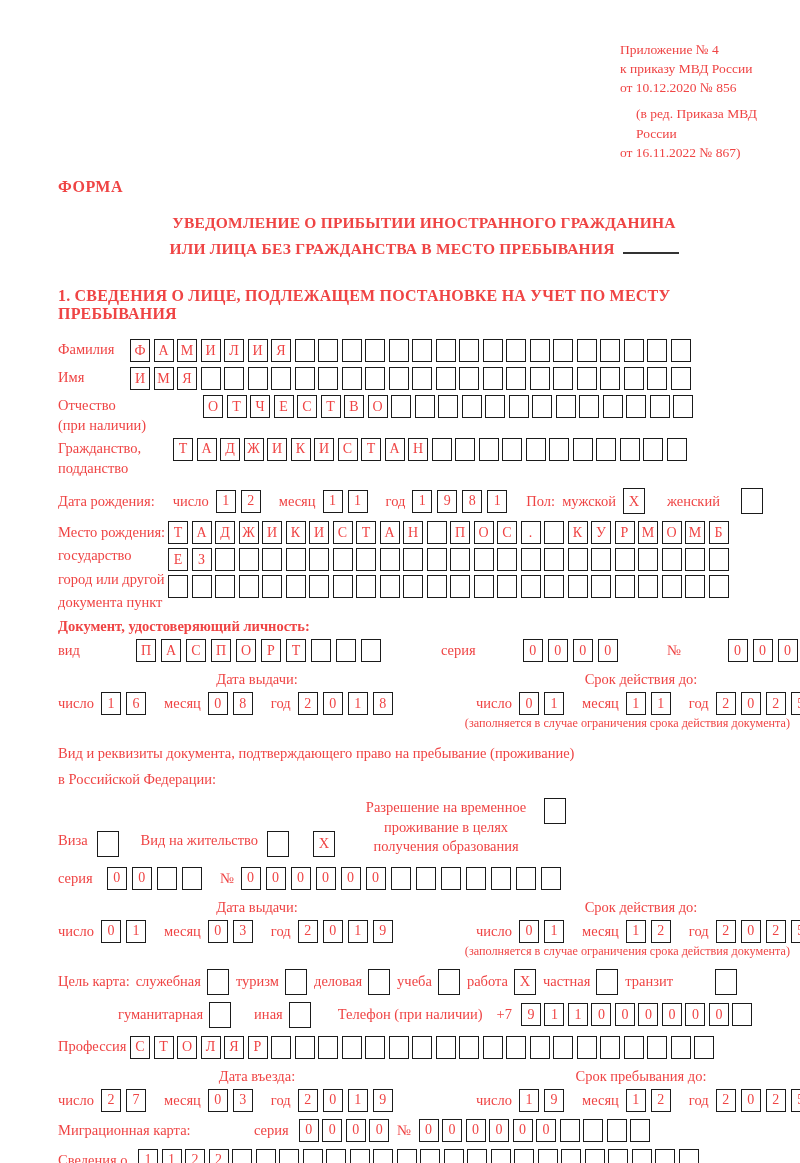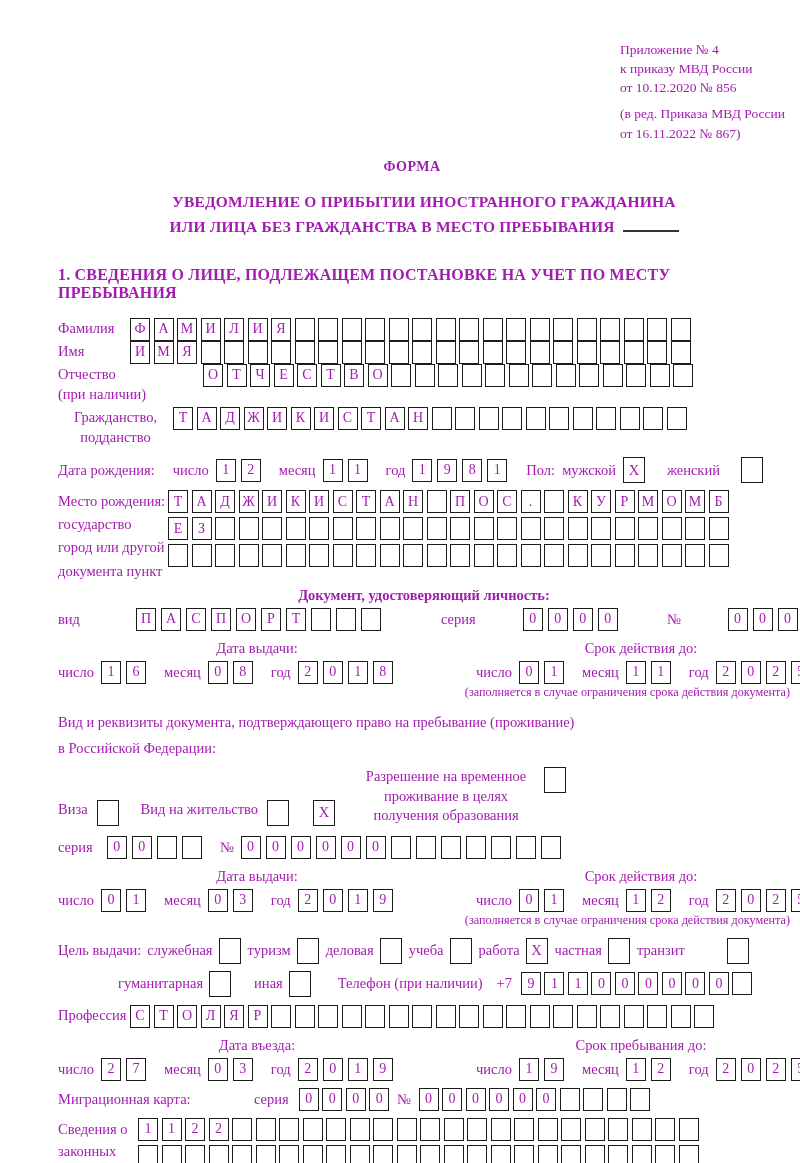--- a/index.html
+++ b/index.html
@@ -1,30 +1,30 @@
 <!DOCTYPE html>
 <html><head>
 <meta charset="utf-8">
 <style>
   html,body{margin:0;padding:0;background:#fff;}
   .page{
-    width:800px;height:1163px;background:#fff;color:#a21caf;
+    width:800px;height:1163px;background:#fff;color:#ef4444;
     font-family:"Liberation Serif","DejaVu Serif",serif;font-size:14.5px;
     box-sizing:border-box;padding:40px 10px 0 58px;position:relative;overflow:hidden;
   }
   
   .ref{margin-left:562px;font-size:13.5px;line-height:1.42;}
-  .ref .gap{margin-top:7px;}
-  .forma{text-align:center;padding-right:24px;font-weight:bold;font-size:14px;margin-top:16px;letter-spacing:.5px;}
+  .ref .gap{margin-top:7px;margin-left:16px;}
+  .forma{text-align:left;padding-right:24px;font-weight:bold;font-size:16px;margin-top:16px;letter-spacing:.5px;}
   .title{text-align:center;font-weight:bold;font-size:15.5px;line-height:1.65;margin-top:14px;letter-spacing:.2px;}
   .blank{display:inline-block;width:56px;border-bottom:2.5px solid #333;height:13px;margin-left:8px;}
   .sec1{font-weight:bold;font-size:16px;margin-top:26px;letter-spacing:.2px;}
 
   
-  .frow{display:flex;align-items:flex-start;}
+  .frow{display:flex;align-items:flex-start;margin-top:5px;}
   .flabel{flex:none;line-height:1.4;}
   .flabel .l2{display:block;}
   .boxes{display:flex;flex:none;}
   .cell{
     flex:none;width:18px;height:21px;border:1.5px solid #1b1b1b;margin-right:3.5px;
     display:flex;align-items:center;justify-content:center;font-size:14px;box-sizing:content-box;
   }
   .stack > .boxes{margin-bottom:4px;}
   .cbox{
     flex:none;width:20px;height:24px;border:1.5px solid #1b1b1b;display:inline-flex;
@@ -171,21 +171,21 @@
         <span class="cell"></span>
         <span class="cell"></span>
         <span class="cell"></span>
         <span class="cell"></span>
         <span class="cell"></span>
         <span class="cell"></span>
         <span class="cell"></span>
       </div>
   </div>
 
-  <div class="frow" style="margin-top:2px;text-align:center;">
+  <div class="frow" style="margin-top:2px;">
     <div class="flabel" style="width:115px;">
       <span>Гражданство,</span>
       <span class="l2">подданство</span>
     </div>
     <div class="boxes">
         <span class="cell">Т</span>
         <span class="cell">А</span>
         <span class="cell">Д</span>
         <span class="cell">Ж</span>
         <span class="cell">И</span>
@@ -317,21 +317,21 @@
           <span class="cell"></span>
           <span class="cell"></span>
           <span class="cell"></span>
           <span class="cell"></span>
           <span class="cell"></span>
           <span class="cell"></span>
         </div>
     </div>
   </div>
 
-  <div style="text-align:center;font-weight:bold;margin-top:4px;">Документ, удостоверяющий личность:</div>
+  <div style="font-weight:bold;margin-top:4px;">Документ, удостоверяющий личность:</div>
 
   <div class="dline" style="margin-top:4px;gap:40px;">
     <span class="dl" style="margin-right:16px;">вид</span>
     <span class="boxes" style="margin-right:2px;">
         <span class="cell">П</span>
         <span class="cell">А</span>
         <span class="cell">С</span>
         <span class="cell">П</span>
         <span class="cell">О</span>
         <span class="cell">Р</span>
@@ -502,21 +502,21 @@
             <span class="cell">0</span>
             <span class="cell">2</span>
             <span class="cell">5</span>
           </span>
       </div>
     </div>
   </div>
   <div class="dnote">(заполняется в случае ограничения срока действия документа)</div>
 
   <div class="purposes">
-    <span class="dl mr6">Цель выдачи:</span>
+    <span class="dl mr6">Цель карта:</span>
     <span class="pair">
       <span class="plabel">служебная</span>
       <span class="cbox"></span>
     </span>
     <span class="pair">
       <span class="plabel">туризм</span>
       <span class="cbox"></span>
     </span>
     <span class="pair">
       <span class="plabel">деловая</span>

